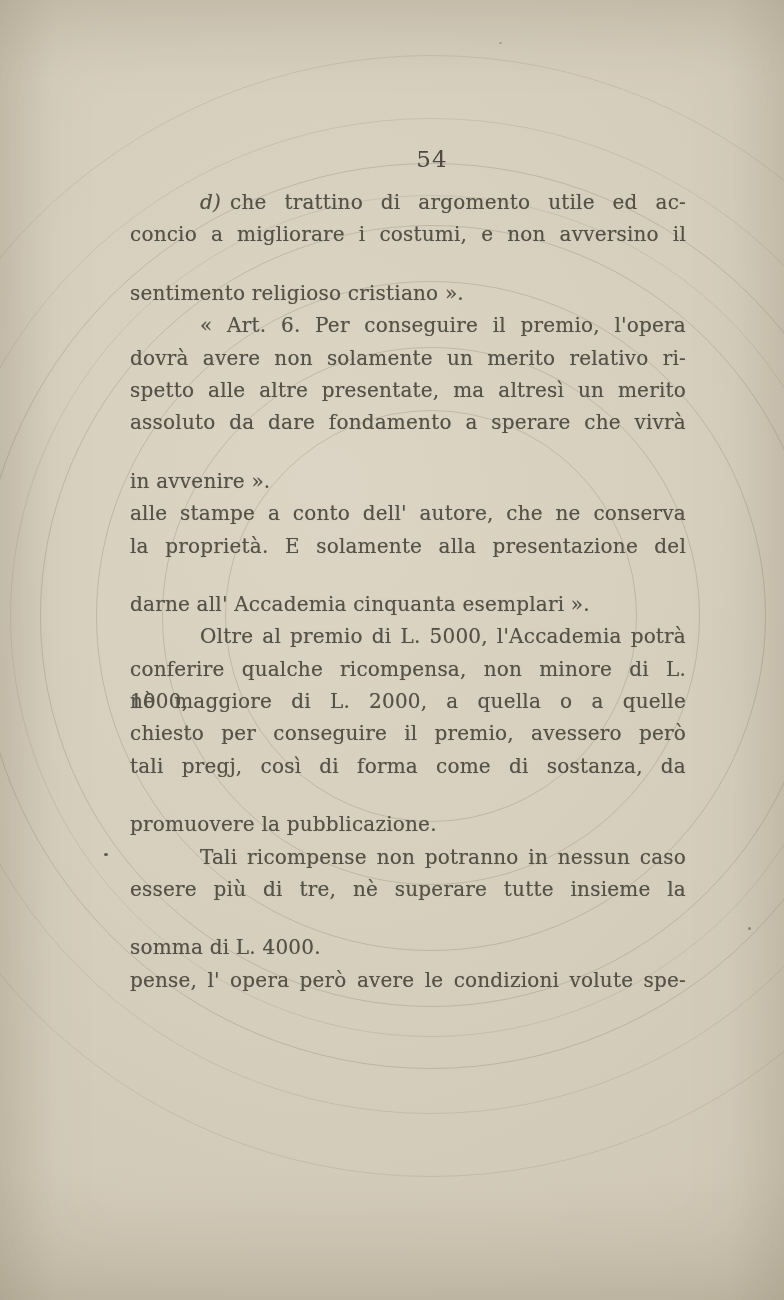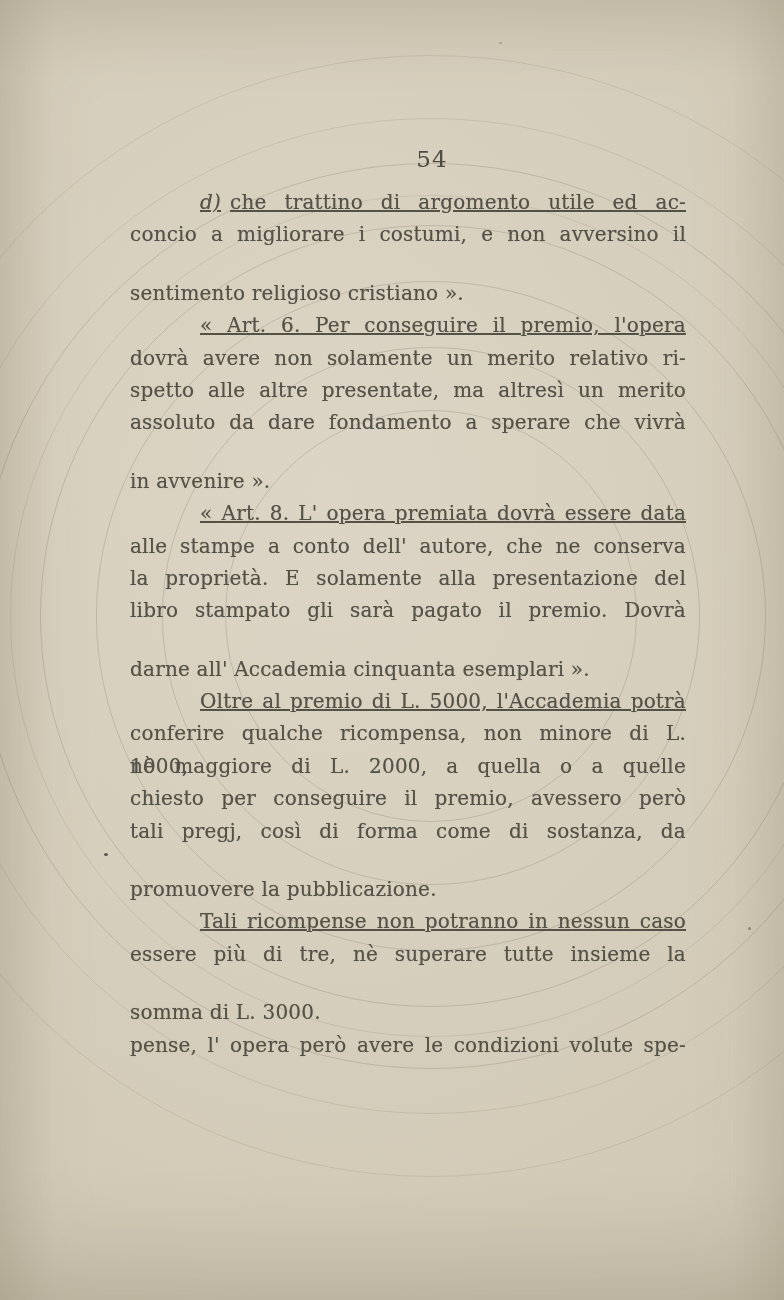--- a/index.html
+++ b/index.html
@@ -57,21 +57,21 @@
     text-shadow: 0 0 0.7px rgba(84, 81, 71, 0.55);
     letter-spacing: 0.2px;
   }
   .tline {
     display: block;
     height: 32.4px;
     line-height: 32.4px;
     text-align: justify;
     text-align-last: justify;
   }
-  .tline.first { padding-left: 70px; text-decoration: underline; }
+  .tline.first { padding-left: 70px; }
   .tline.endline { text-align-last: left; margin-top: 26px; }
   .lead-ital { font-style: italic; margin-right: 0.45em; }
 </style>
 </head>
 <body>
 
 <div class="page">
 
   <div class="ring" style="left:225px; top:410px; width:410px; height:410px;"></div>
   <div class="ring" style="left:162px; top:347px; width:536px; height:536px;"></div>
@@ -100,40 +100,38 @@
 
     <div>
       <span class="tline first">« Art. 6. Per conseguire il premio, l'opera</span>
       <span class="tline">dovrà avere non solamente un merito relativo ri-</span>
       <span class="tline">spetto alle altre presentate, ma altresì un merito</span>
       <span class="tline">assoluto da dare fondamento a sperare che vivrà</span>
       <span class="tline endline">in avvenire ».</span>
     </div>
 
     <div>
-      <span class="tline first">« Art. 8. L' opera premiata dovrà essere data</span>
       <span class="tline">alle stampe a conto dell' autore, che ne conserva</span>
       <span class="tline">la proprietà. E solamente alla presentazione del</span>
-      <span class="tline">libro stampato gli sarà pagato il premio. Dovrà</span>
       <span class="tline endline">darne all' Accademia cinquanta esemplari ».</span>
     </div>
 
     <div>
       <span class="tline first">Oltre al premio di L. 5000, l'Accademia potrà</span>
       <span class="tline">conferire qualche ricompensa, non minore di L. 1000,</span>
       <span class="tline">nè maggiore di L. 2000, a quella o a quelle</span>
       <span class="tline">chiesto per conseguire il premio, avessero però</span>
       <span class="tline">tali pregj, così di forma come di sostanza, da</span>
       <span class="tline endline">promuovere la pubblicazione.</span>
     </div>
 
     <div>
       <span class="tline first">Tali ricompense non potranno in nessun caso</span>
       <span class="tline">essere più di tre, nè superare tutte insieme la</span>
-      <span class="tline endline">somma di L. 3000.</span>
+      <span class="tline endline">somma di L. 4000.</span>
     </div>
 
     <div>
       <span class="tline">pense, l' opera però avere le condizioni volute spe-</span>
     </div>
 
   </div>
 </div>
 
 </body></html>

